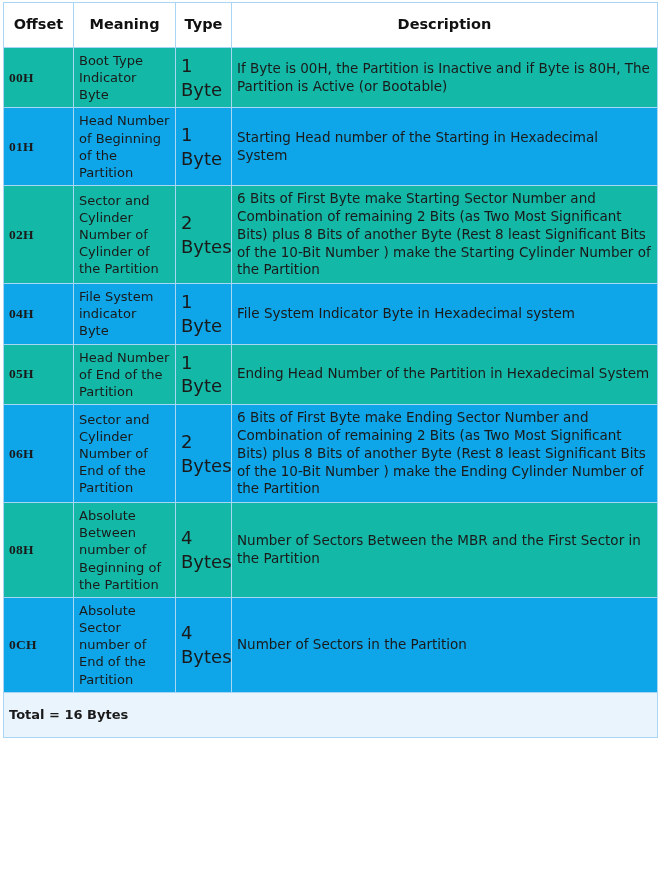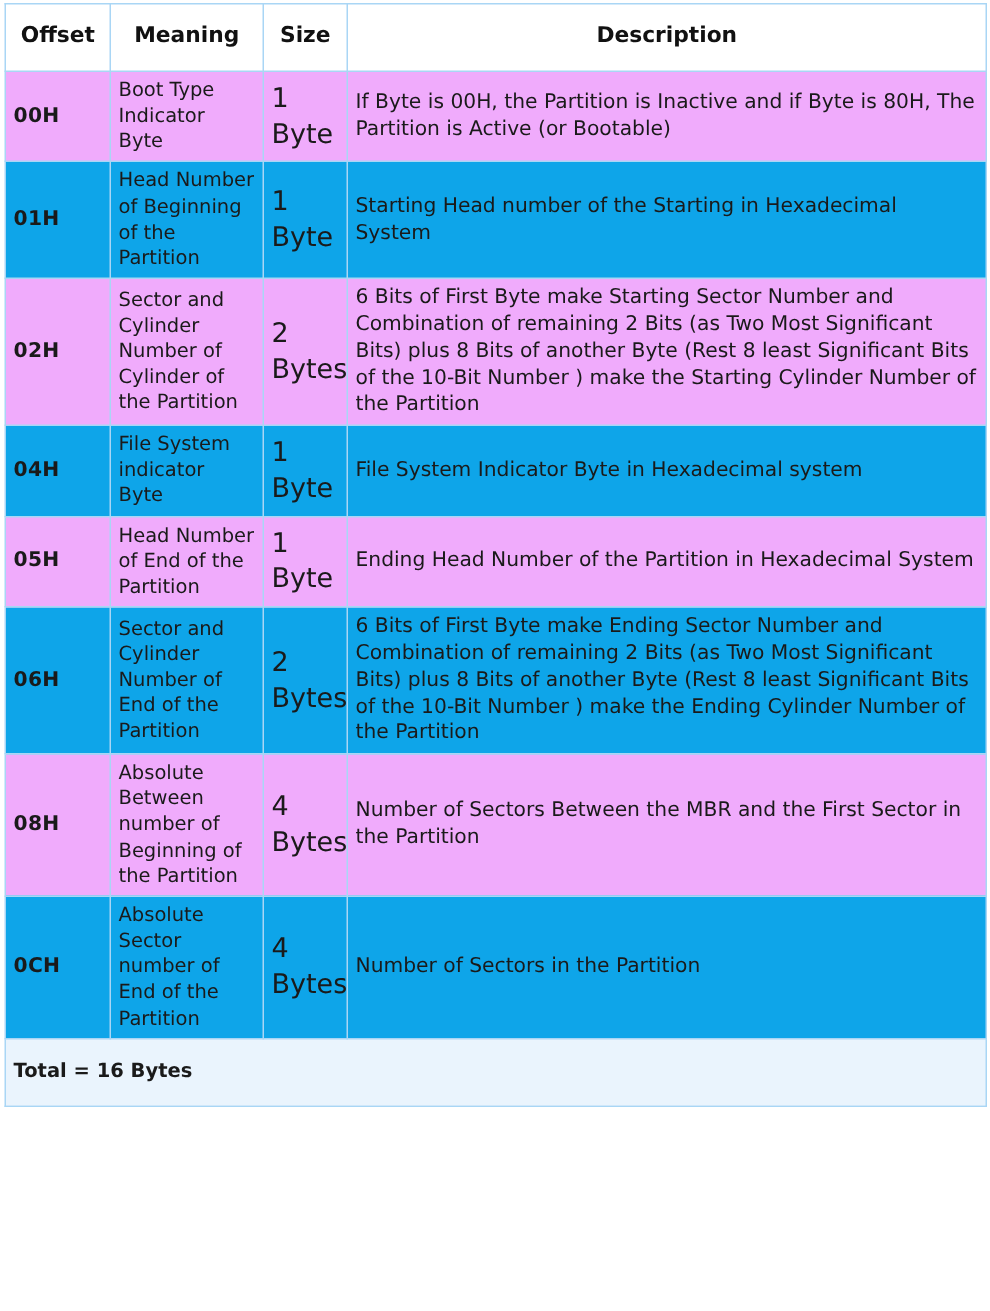--- a/index.html
+++ b/index.html
@@ -47,27 +47,28 @@
   thead th {
     background: #ffffff;
     font-weight: bold;
     font-size: 14.5px;
     height: 36px;
     padding-top: 2px;
     padding-bottom: 2px;
     color: #111111;
   }
 
-  tbody tr.row-shade > td { background: #f0abfc; }
+  tbody tr.row-shade > td { background: #14b8a6; }
   tbody tr.row-plain > td { background: #0ea5e9; }
 
   td.offset-cell {
     font-weight: bold;
     font-size: 13.5px;
     letter-spacing: 0.2px;
+    font-family: Liberation Serif, serif;
   }
   td.meaning-cell {
     font-size: 13px;
     padding-left: 8px;
     padding-right: 8px;
   }
   td.size-cell {
     font-size: 18px;
   }
   td.desc-cell {
@@ -95,21 +96,21 @@
     <colgroup>
       <col class="c-offset">
       <col class="c-meaning">
       <col class="c-size">
       <col class="c-description">
     </colgroup>
     <thead>
       <tr>
         <th>Offset</th>
         <th>Meaning</th>
-        <th>Size</th>
+        <th>Type</th>
         <th>Description</th>
       </tr>
     </thead>
     <tbody id="tbody">
         <tr class="row-shade">
           <td class="offset-cell">00H</td>
           <td class="meaning-cell">Boot Type Indicator Byte</td>
           <td class="size-cell">1 Byte</td>
           <td class="desc-cell"><span>If Byte is </span><b>00H,</b><span> the Partition is Inactive and if Byte is </span><b>80H</b><span>, The Partition is Active (or Bootable)</span></td>
         </tr>

